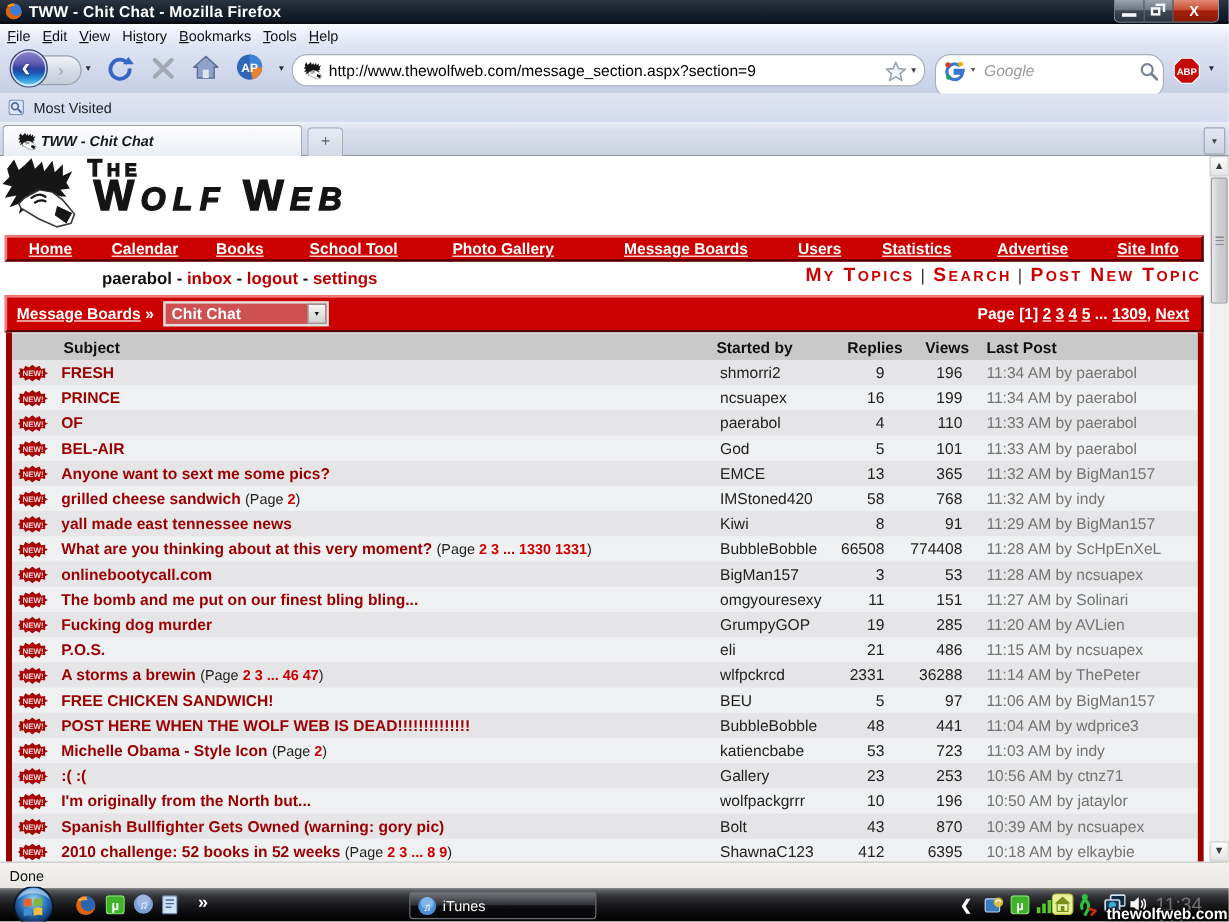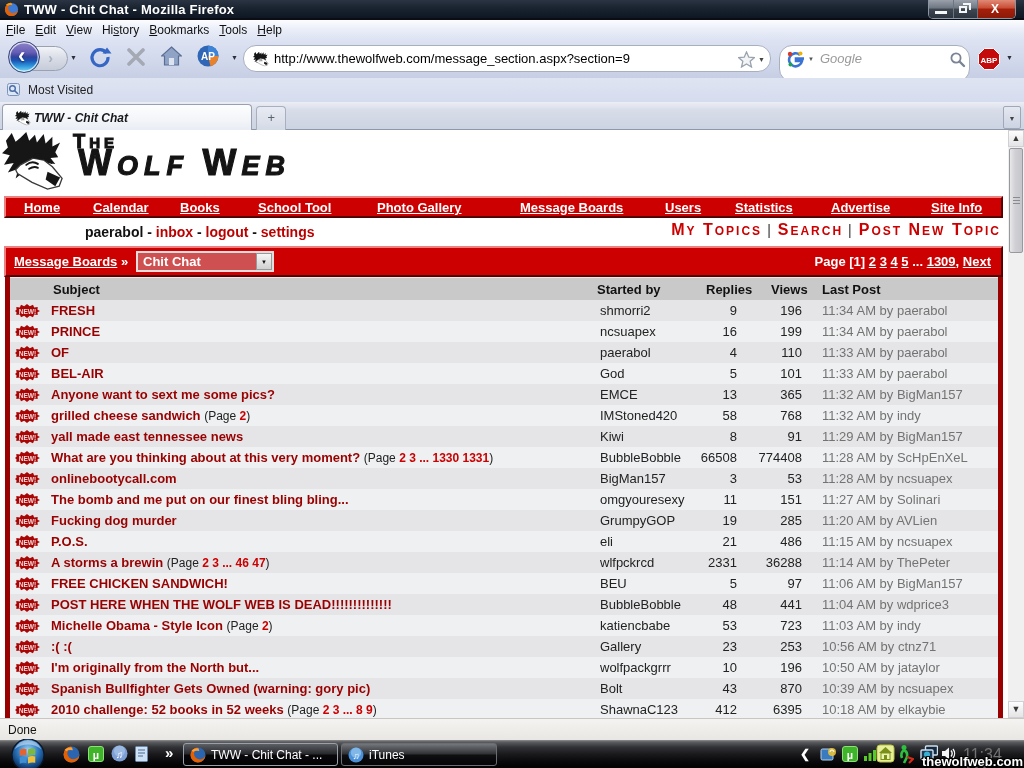--- a/index.html
+++ b/index.html
@@ -559,28 +559,20 @@
     </svg>
   <svg style="position:absolute;left:111px;top:5px" width="17" height="17" viewBox="0 0 17 17">
       <circle cx="8.5" cy="8.5" r="8" fill="#7e9fd4"></circle>
       <circle cx="8.5" cy="6" r="5.5" fill="#a9c4e8" opacity="0.7"></circle>
       <text x="8.5" y="12.5" font-size="10" font-weight="bold" fill="#fff" text-anchor="middle" font-family="Liberation Serif">♫</text>
     </svg>
   <svg style="position:absolute;left:135px;top:6px" width="13" height="16" viewBox="0 0 13 16">
       <rect x="0.5" y="0.5" width="12" height="15" rx="1" fill="#cfe2f4" stroke="#6a88ac"></rect>
       <path d="M3,4 h7 M3,7 h7 M3,10 h5" stroke="#4a6a94" stroke-width="1.2"></path>
     </svg>
-  <div class="tkbtn" id="tk1">
-      <svg style="position:absolute;left:6px;top:3px" width="16" height="16" viewBox="0 0 16 16">
-        <circle cx="8" cy="8" r="7.5" fill="#2b65b0"></circle>
-        <path d="M8,0.5 a7.5,7.5 0 1 0 7.5,7.5 a6.5,6.5 0 0 1 -5.5,4.5 a6,6 0 0 1 -6,-6 a5.5,5.5 0 0 1 2.5,-4.5 z" fill="#e66000"></path>
-        <path d="M1.5,3.5 q3.5,-3 7,-2.2 l0.8,2.7 q-4,-1 -6,1 z" fill="#ffa02f"></path>
-      </svg>
-      <span class="lbl">TWW - Chit Chat - ...</span>
-    </div>
   <div class="tkbtn" id="tk2">
       <svg style="position:absolute;left:6px;top:3px" width="16" height="16" viewBox="0 0 17 17">
         <circle cx="8.5" cy="8.5" r="8" fill="#4a90d9"></circle>
         <circle cx="8.5" cy="6" r="5.5" fill="#8fc0ea" opacity="0.8"></circle>
         <text x="8.5" y="12.5" font-size="10" font-weight="bold" fill="#fff" text-anchor="middle" font-family="Liberation Serif">♫</text>
       </svg>
       <span class="lbl">iTunes</span>
     </div>
 </div>
 

